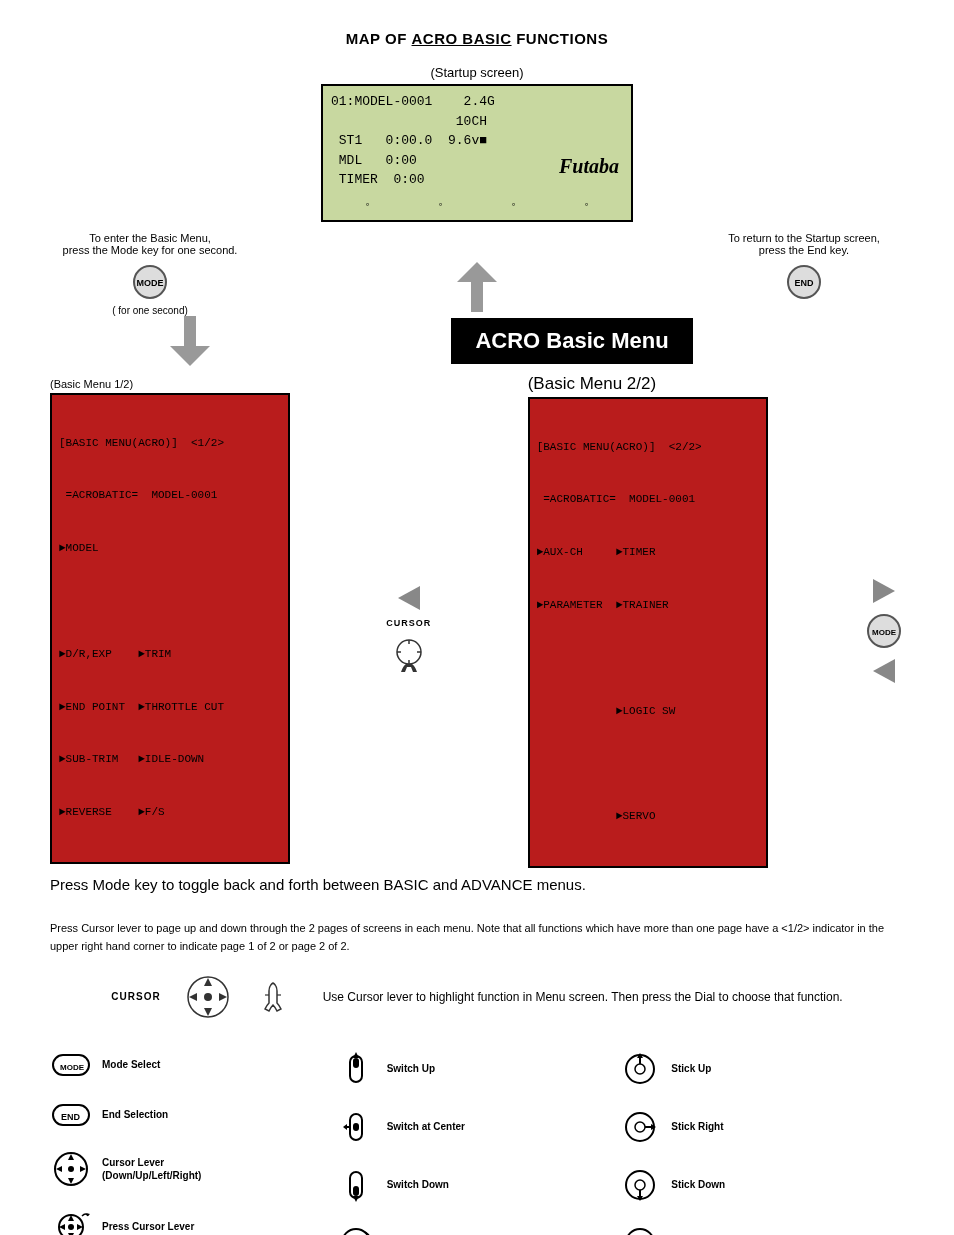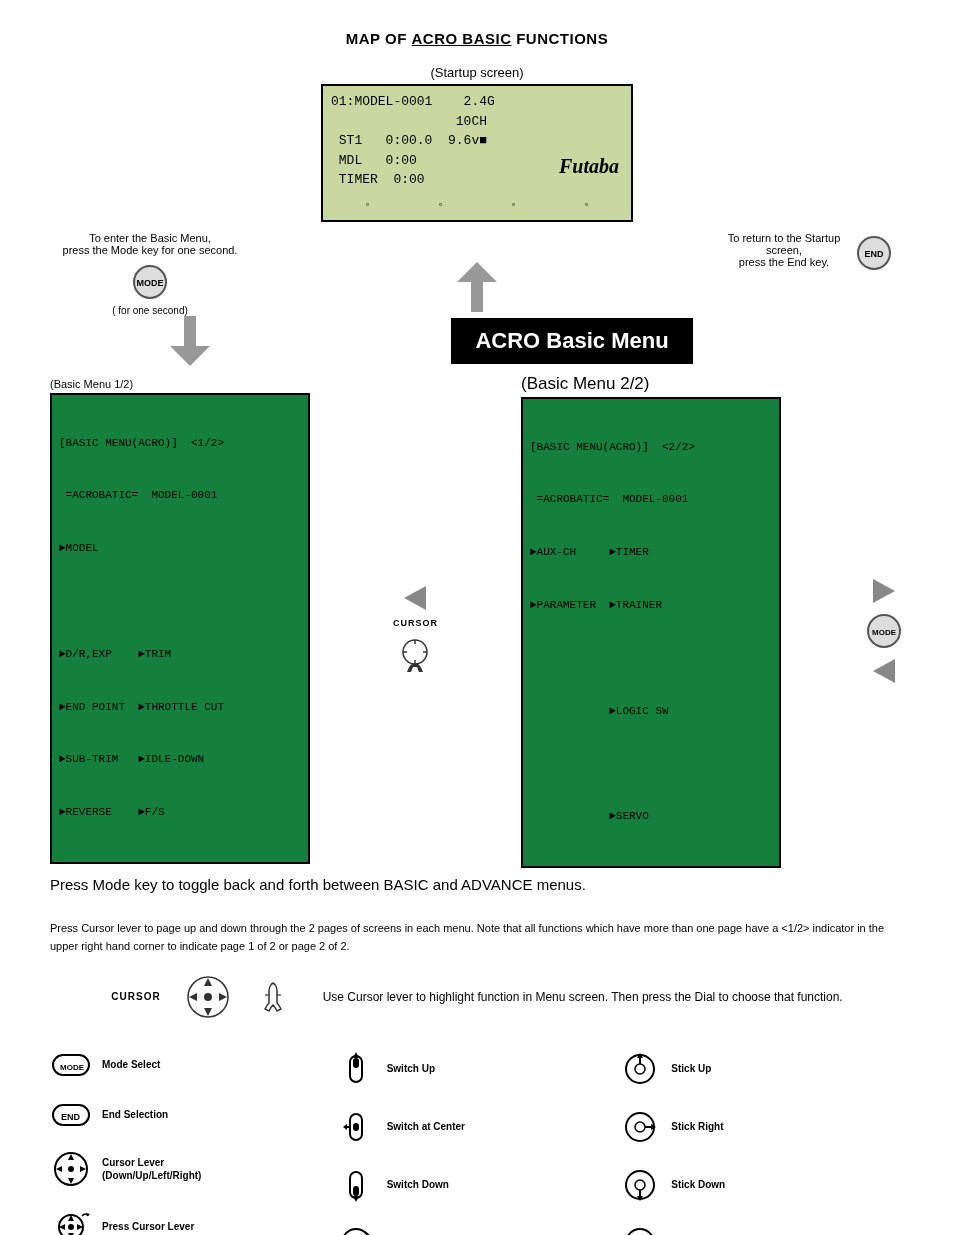--- a/index.html
+++ b/index.html
@@ -63,25 +63,25 @@
       font-size: 22px;
       font-weight: bold;
       padding: 10px 24px;
       text-align: center;
       margin: 0 auto;
       border-radius: 0;
     }
 
     .menu-box {
       border: 2px solid #000;
-      background: #15803d;
+      background: #b91c1c;
       font-family: 'Courier New', monospace;
       font-size: 11px;
       padding: 5px 7px;
-      width: 260px;
+      width: 240px;
       line-height: 1.6;
       white-space: pre;
     }
     .menu-box .menu-row { display: block; }
 
     .note-text {
       font-size: 11px;
       margin: 10px 0 10px 0;
       line-height: 1.6;
     }
@@ -248,21 +248,21 @@
         <circle cx="20" cy="20" r="16" fill="#ddd" stroke="#555" stroke-width="2"></circle>
         <text x="20" y="24" text-anchor="middle" font-size="9" font-weight="bold" font-family="Arial">MODE</text>
       </svg>
       <div style="font-size:10px;margin-top:3px;">( for one second)</div>
     </div>
 
     <div style="display:flex;flex-direction:column;align-items:center;justify-content:center;margin-top:30px;">
       <div class="big-arrow-up"></div>
     </div>
 
-    <div style="display:flex;flex-direction:row;align-items:center;width:180px;">
+    <div style="display:flex;flex-direction:column;align-items:center;width:180px;">
       <div style="font-size:11px;text-align:center;margin-bottom:6px;">
         <span>To return to the Startup screen,</span><br>
         <span>press the End key.</span>
       </div>
       <svg width="40" height="40" viewBox="0 0 40 40">
         <circle cx="20" cy="20" r="16" fill="#ddd" stroke="#555" stroke-width="2"></circle>
         <text x="20" y="24" text-anchor="middle" font-size="9" font-weight="bold" font-family="Arial">END</text>
       </svg>
     </div>
   </div>

